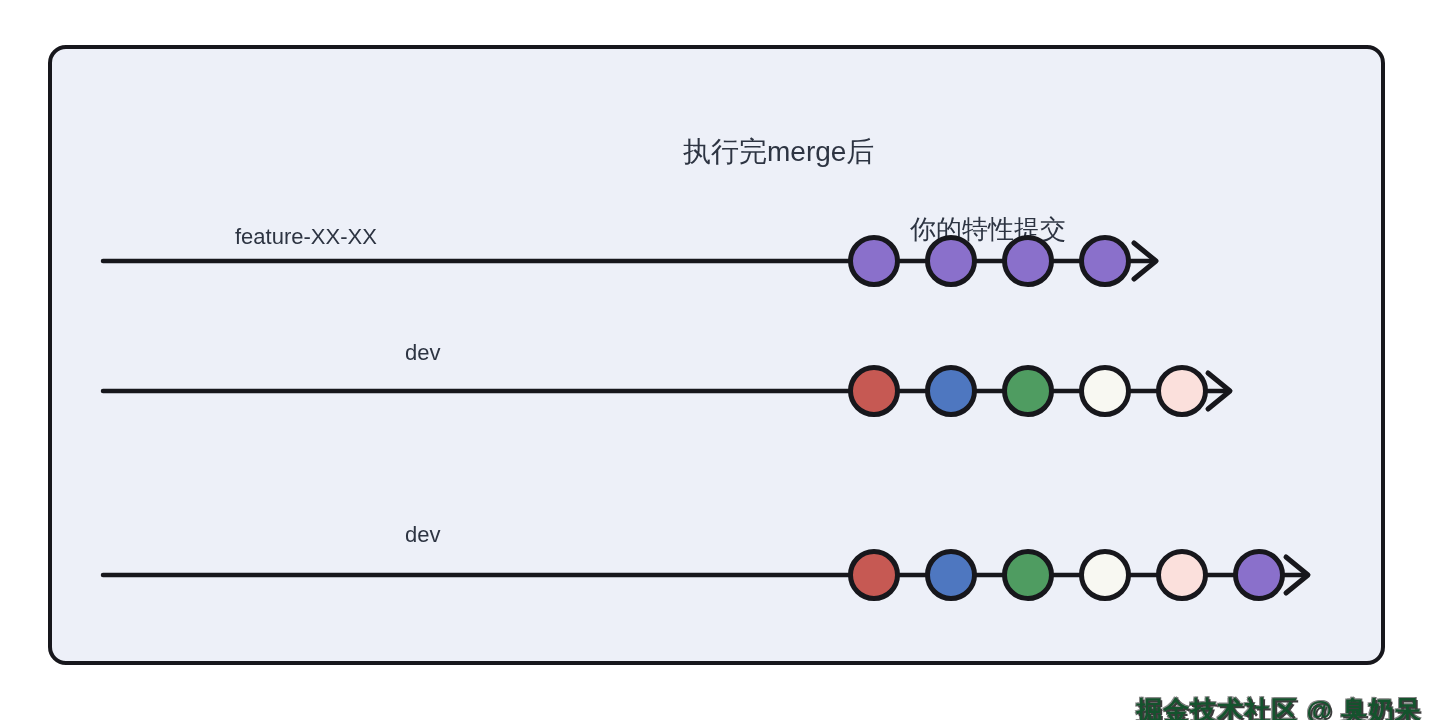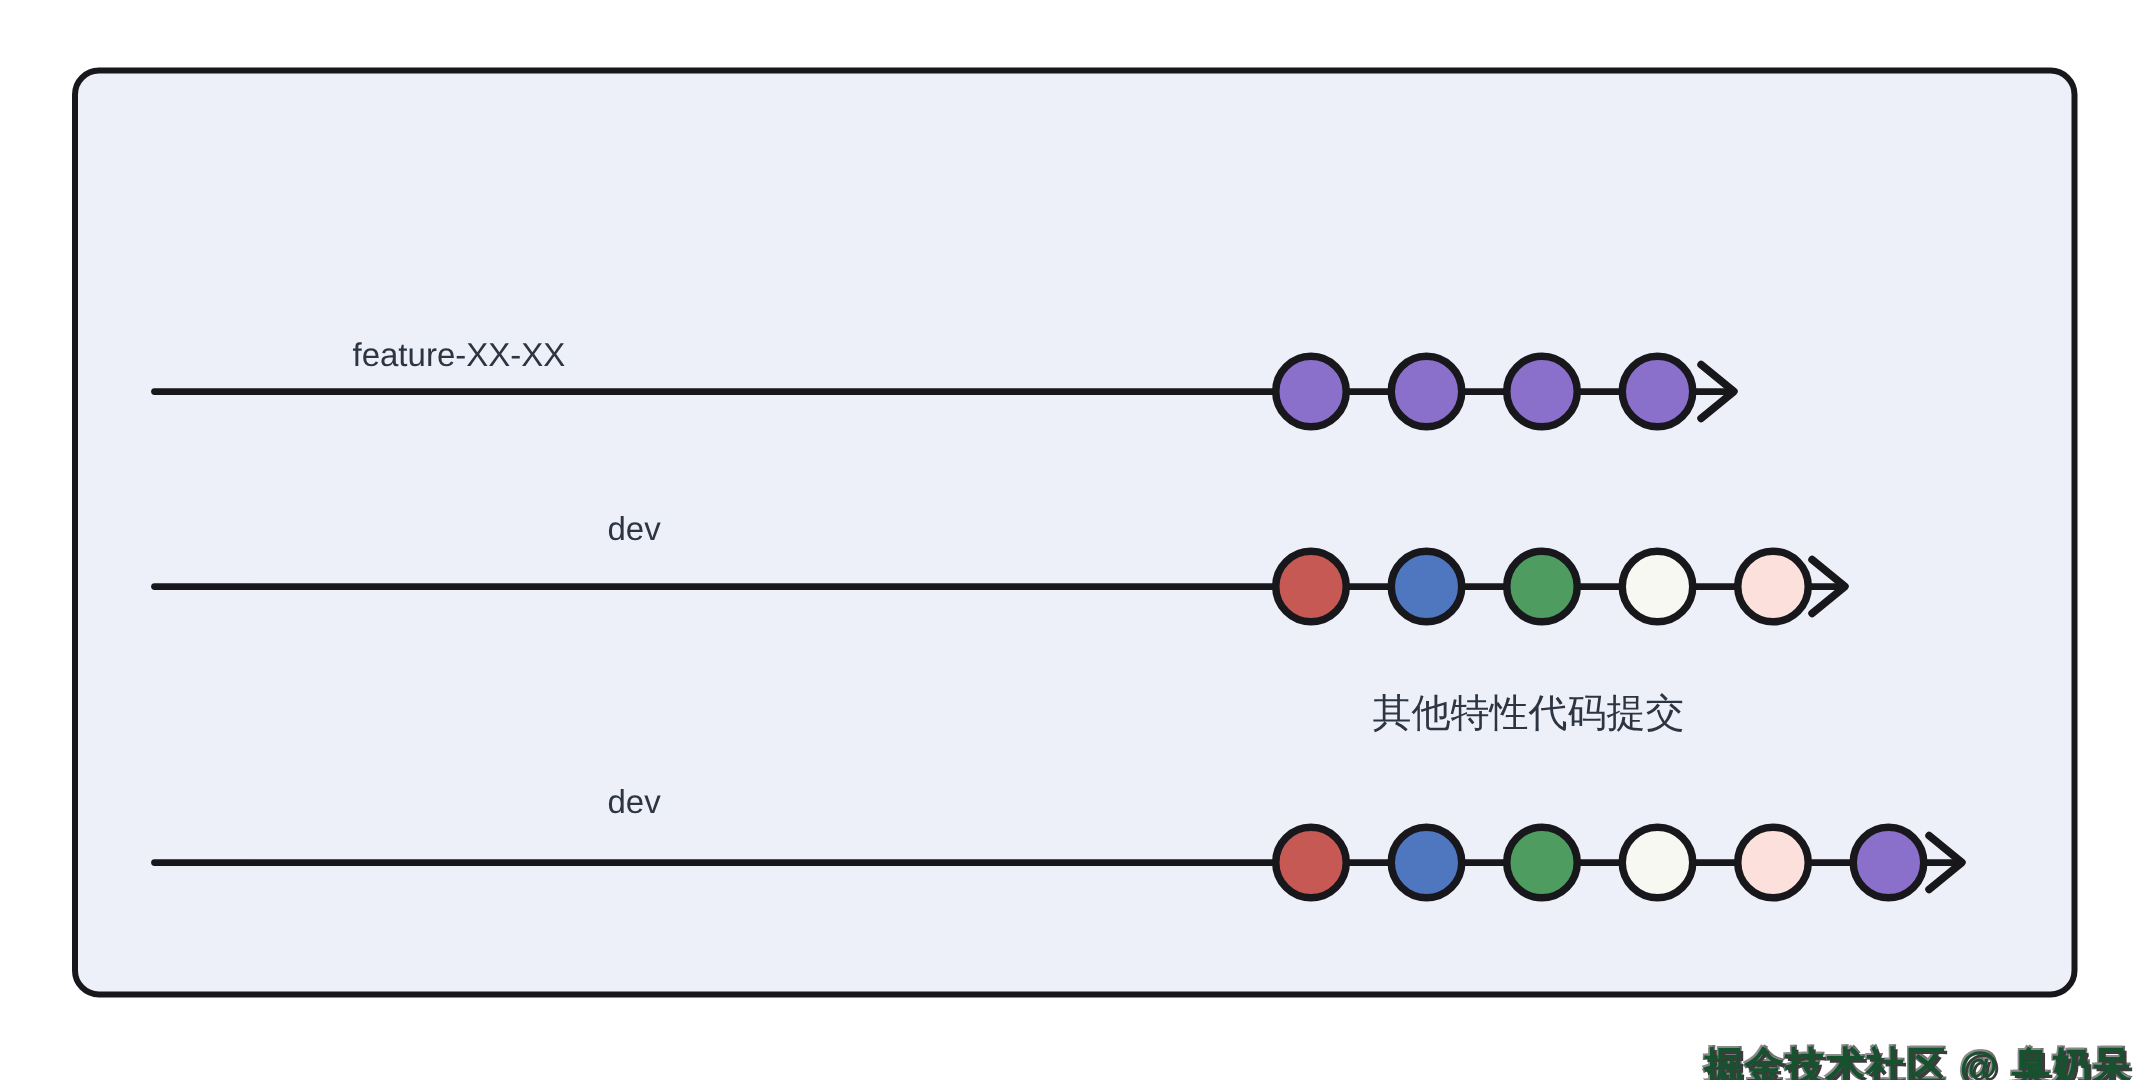--- a/index.html
+++ b/index.html
@@ -74,40 +74,41 @@
     <g stroke="#17171c" fill="none" stroke-linecap="round" stroke-linejoin="round">
       <path d="M51,342 H1174" stroke-width="4.5"></path>
       <path d="M1156,324 L1178,342 L1156,360" stroke-width="5"></path>
     </g>
     <g stroke="#17171c" fill="none" stroke-linecap="round" stroke-linejoin="round">
       <path d="M51,526 H1252" stroke-width="4.5"></path>
       <path d="M1234,508 L1256,526 L1234,544" stroke-width="5"></path>
     </g>
   </svg>
 
+  <div class="label title">执行完merge后</div>
 
   <div class="label label-b1">feature-XX-XX</div>
+  <div class="label anno-b1">你的特性提交</div>
   <div class="commit-row row-b1">
       <div class="commit-dot" style="background: rgb(138, 112, 203);"></div>
       <div class="commit-dot" style="background: rgb(138, 112, 203);"></div>
       <div class="commit-dot" style="background: rgb(138, 112, 203);"></div>
       <div class="commit-dot" style="background: rgb(138, 112, 203);"></div>
     </div>
 
   <div class="label label-b2">dev</div>
   <div class="commit-row row-b2">
       <div class="commit-dot" style="background: rgb(198, 89, 83);"></div>
       <div class="commit-dot" style="background: rgb(78, 119, 192);"></div>
       <div class="commit-dot" style="background: rgb(79, 156, 97);"></div>
       <div class="commit-dot" style="background: rgb(248, 248, 242);"></div>
       <div class="commit-dot" style="background: rgb(251, 224, 220);"></div>
     </div>
 
   <div class="label label-b3">dev</div>
-  <div class="label anno-b3">其他特性代码提交</div>
   <div class="commit-row row-b3">
       <div class="commit-dot" style="background: rgb(198, 89, 83);"></div>
       <div class="commit-dot" style="background: rgb(78, 119, 192);"></div>
       <div class="commit-dot" style="background: rgb(79, 156, 97);"></div>
       <div class="commit-dot" style="background: rgb(248, 248, 242);"></div>
       <div class="commit-dot" style="background: rgb(251, 224, 220);"></div>
       <div class="commit-dot" style="background: rgb(138, 112, 203);"></div>
     </div>
 
 </div>

